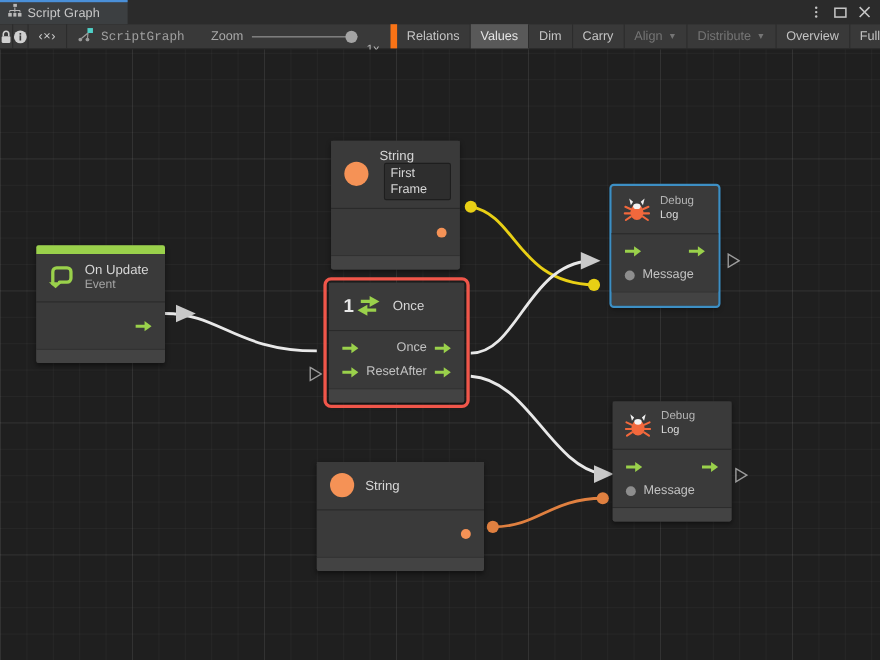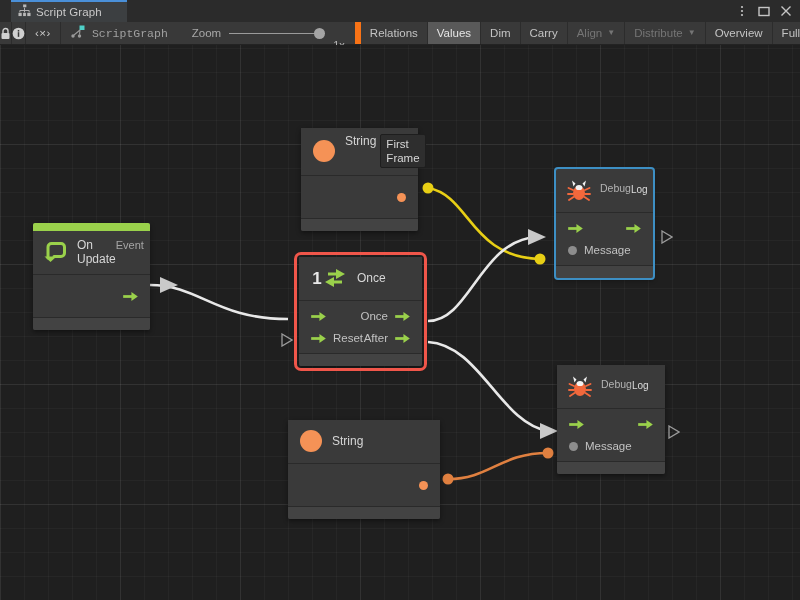--- a/index.html
+++ b/index.html
@@ -6,21 +6,21 @@
   body{width:800px;height:600px;overflow:hidden;
        font-family:"Liberation Sans","DejaVu Sans",sans-serif;
        -webkit-font-smoothing:antialiased;}
 
   
   #app{position:relative;width:800px;height:600px;background:#1d1d1d;}
 
   
   .titlebar{position:absolute;left:0;top:0;width:800px;height:22px;
             background:#2b2b2b;}
-  .tab{position:absolute;left:11px;top:0;width:116px;height:22px;
+  .tab{position:absolute;left:0;top:0;width:116px;height:22px;
        background:#3c3f41;border-top:2px solid #4a90d9;box-sizing:border-box;
        display:flex;align-items:center;padding-left:7px;}
   .tab-label{font-size:11.5px;color:#c9c9c9;margin-left:5px;letter-spacing:.1px;}
   .winbtns{position:absolute;right:4px;top:0;height:22px;display:flex;
            align-items:center;gap:9px;padding-right:4px;}
   .winbtn{width:13px;height:13px;display:flex;align-items:center;
           justify-content:center;color:#c5c5c5;}
 
   
   .toolbar{position:absolute;left:0;top:22px;width:800px;height:23px;
@@ -64,21 +64,21 @@
   .node{position:absolute;background:#3a3a3a;border-radius:2px;
         box-shadow:0 2px 5px rgba(0,0,0,.45);box-sizing:border-box;}
   .node.sel-blue{outline:2px solid #3d8fc4;outline-offset:0;}
   .node.sel-red{outline:3px solid #f0564a;outline-offset:2px;}
   .n-accent{height:8px;border-radius:2px 2px 0 0;background:#9ad14b;}
   .n-head{display:flex;align-items:center;padding:6px 8px 7px 8px;
           background:#3a3a3a;min-height:34px;box-sizing:border-box;}
   .n-head.tall{min-height:40px;}
   .n-ico{width:30px;height:30px;flex:0 0 30px;display:flex;
          align-items:center;justify-content:center;margin-right:6px;}
-  .n-txt{display:flex;justify-content:center;}
+  .n-txt{display:flex;flex-direction:column;justify-content:center;}
   .n-t1{font-size:12px;color:#d6d6d6;line-height:14px;}
   .n-t2{font-size:11px;color:#a5a5a5;line-height:14px;}
   .n-t-sm{font-size:10.5px;color:#b3b3b3;line-height:12px;}
   .n-t-lg{font-size:10px;color:#dcdcdc;line-height:16px;}
   .n-body{border-top:1px solid #2a2a2a;background:#3a3a3a;
           padding:4px;position:relative;}
   .n-foot{border-top:1px solid #2a2a2a;background:#434343;height:12px;
           border-radius:0 0 2px 2px;}
   .prow{display:flex;align-items:center;height:22px;padding:0 8px;
         justify-content:space-between;}

